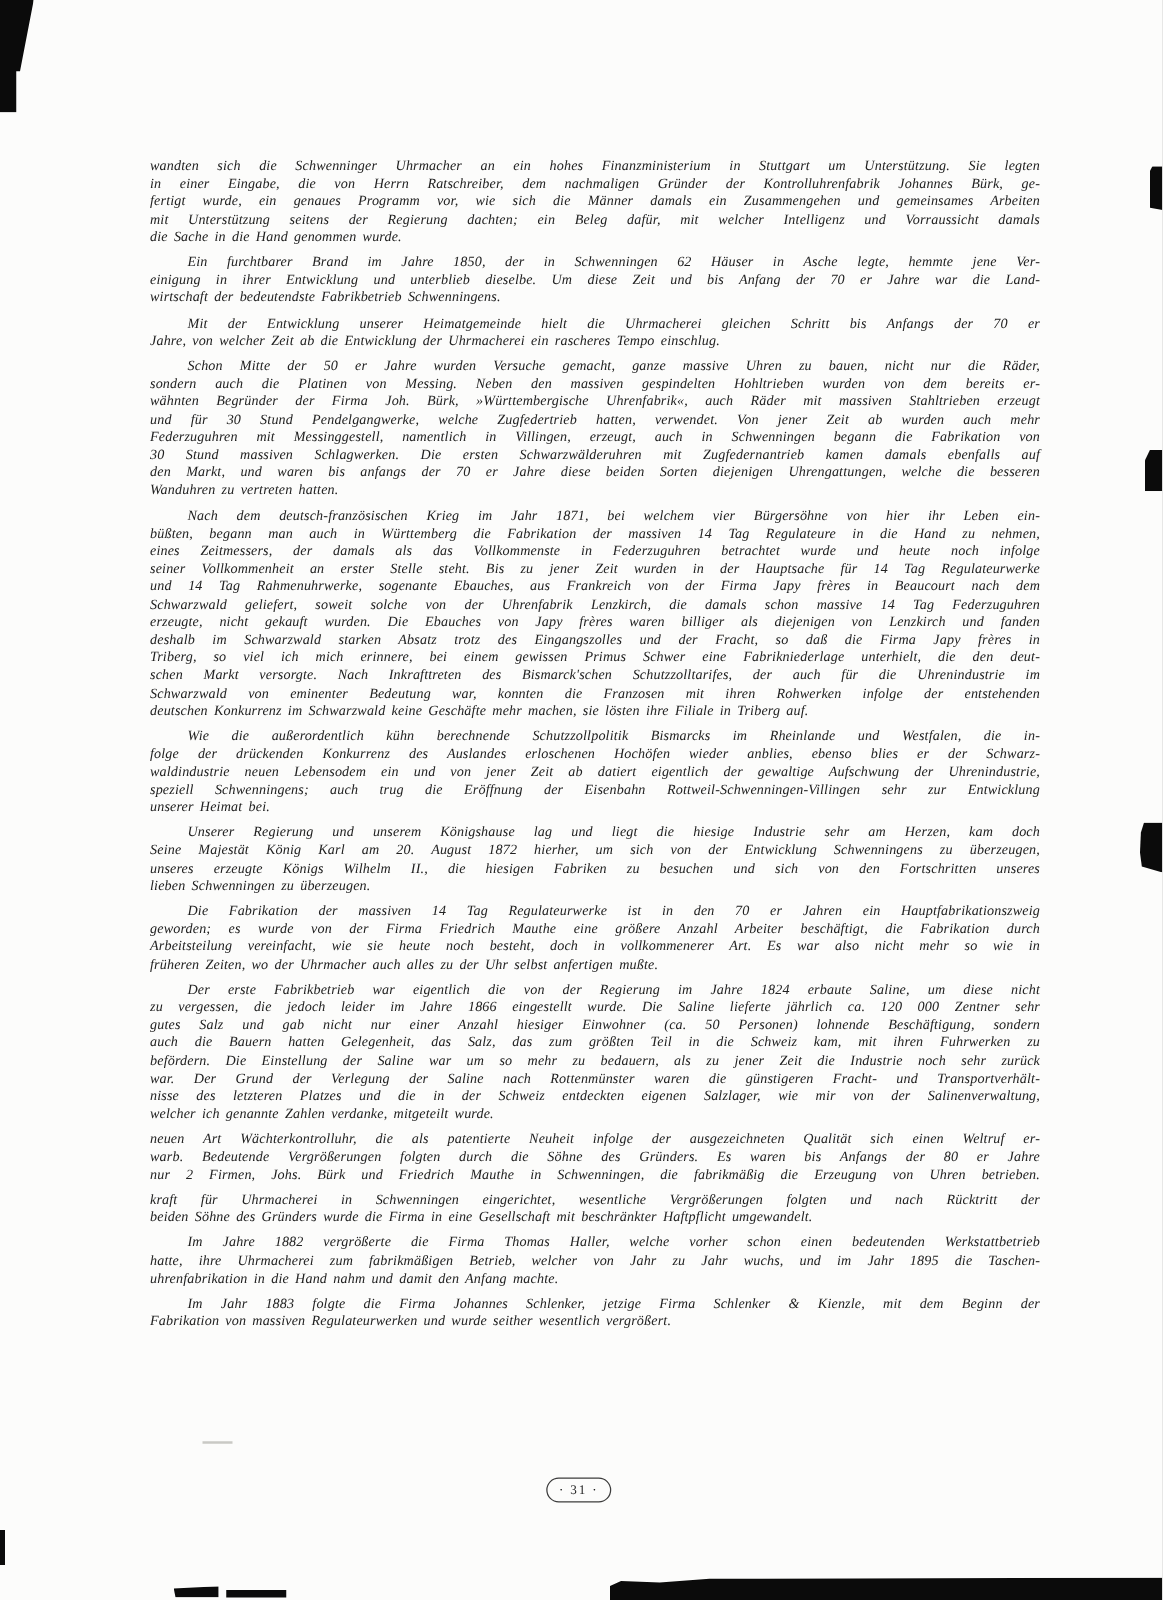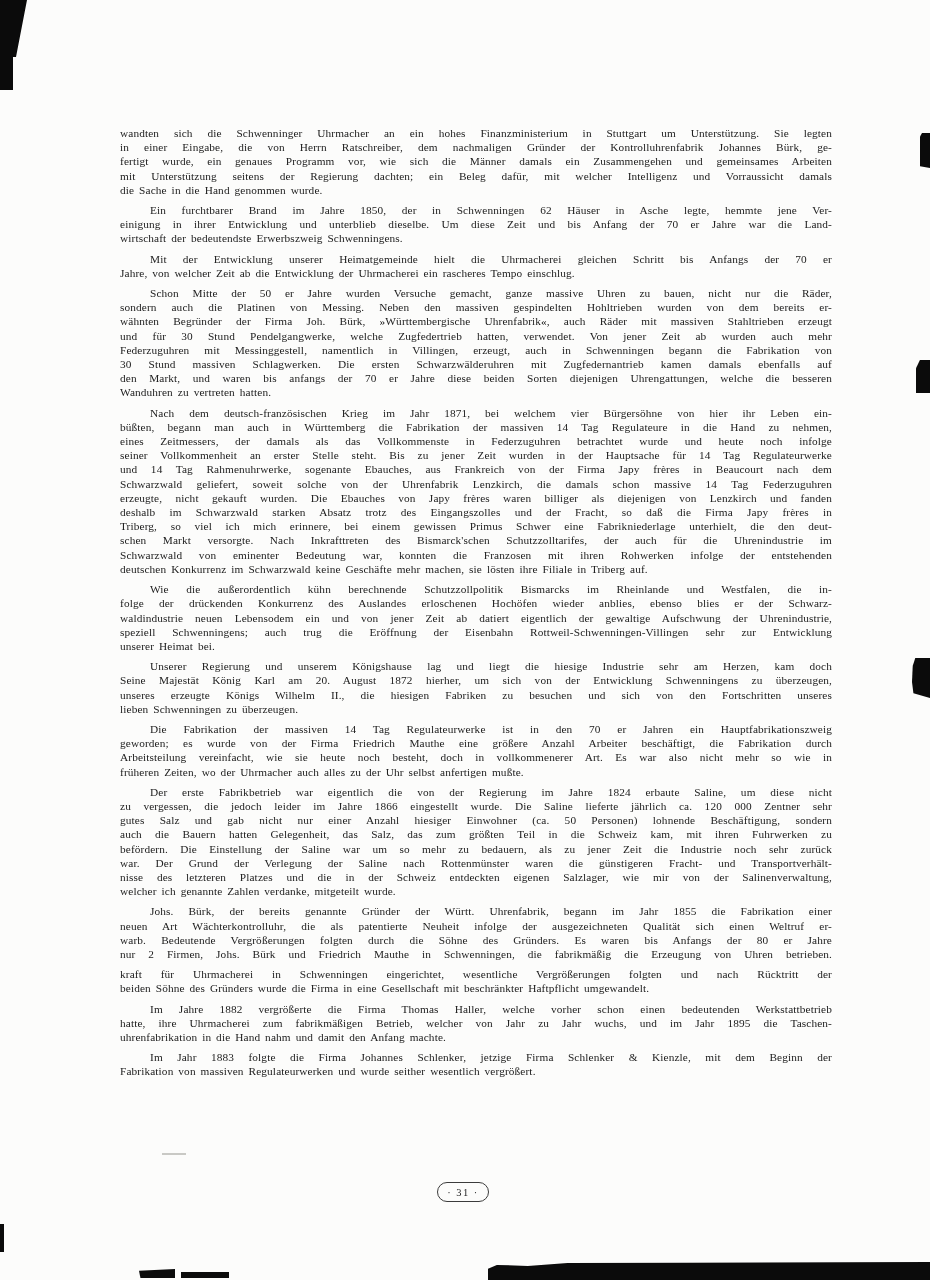--- a/index.html
+++ b/index.html
@@ -5,21 +5,21 @@
   html,body { margin:0; padding:0; background:#d8d8d5; }
   .page {
     position:relative; width:930px; height:1280px;
     background:#fcfcfb; overflow:hidden; margin:0 auto;
     font-family:"Liberation Serif","DejaVu Serif",serif;
     color:#212121;
   }
   .textblock {
     position:absolute; left:120px; top:126px; width:712px;
     font-size:11.3px; line-height:14.2px;
-    letter-spacing:0.12px; word-spacing:2px;
+    letter-spacing:0.12px; word-spacing:2px;font-style:italic;
   }
   .para { margin:0 0 6px 0; }
   .para:last-child { margin-bottom:0; }
   .line { text-align:justify; text-align-last:justify; white-space:normal; }
   .line.last { text-align-last:left; }
   .para.fulllast .line.last { text-align-last:justify; }
   .line.indent { text-indent:30px; }
 
   .page-number-badge {
     position:absolute; left:437px; top:1182px; width:52px; height:20px;
@@ -68,21 +68,21 @@
       <div class="para">
         <div class="line">wandten sich die Schwenninger Uhrmacher an ein hohes Finanzministerium in Stuttgart um Unterstützung. Sie legten</div>
         <div class="line">in einer Eingabe, die von Herrn Ratschreiber, dem nachmaligen Gründer der Kontrolluhrenfabrik Johannes Bürk, ge-</div>
         <div class="line">fertigt wurde, ein genaues Programm vor, wie sich die Männer damals ein Zusammengehen und gemeinsames Arbeiten</div>
         <div class="line">mit Unterstützung seitens der Regierung dachten; ein Beleg dafür, mit welcher Intelligenz und Vorraussicht damals</div>
         <div class="line last">die Sache in die Hand genommen wurde.</div>
       </div>
       <div class="para">
         <div class="line indent">Ein furchtbarer Brand im Jahre 1850, der in Schwenningen 62 Häuser in Asche legte, hemmte jene Ver-</div>
         <div class="line">einigung in ihrer Entwicklung und unterblieb dieselbe. Um diese Zeit und bis Anfang der 70 er Jahre war die Land-</div>
-        <div class="line last">wirtschaft der bedeutendste Erwerbszweig Schwenningens.</div>
+        <div class="line last">wirtschaft der bedeutendste Fabrikbetrieb Schwenningens.</div>
       </div>
       <div class="para">
         <div class="line indent">Mit der Entwicklung unserer Heimatgemeinde hielt die Uhrmacherei gleichen Schritt bis Anfangs der 70 er</div>
         <div class="line last">Jahre, von welcher Zeit ab die Entwicklung der Uhrmacherei ein rascheres Tempo einschlug.</div>
       </div>
       <div class="para">
         <div class="line indent">Schon Mitte der 50 er Jahre wurden Versuche gemacht, ganze massive Uhren zu bauen, nicht nur die Räder,</div>
         <div class="line">sondern auch die Platinen von Messing. Neben den massiven gespindelten Hohltrieben wurden von dem bereits er-</div>
         <div class="line">wähnten Begründer der Firma Joh. Bürk, »Württembergische Uhrenfabrik«, auch Räder mit massiven Stahltrieben erzeugt</div>
         <div class="line">und für 30 Stund Pendelgangwerke, welche Zugfedertrieb hatten, verwendet. Von jener Zeit ab wurden auch mehr</div>
@@ -128,21 +128,20 @@
         <div class="line indent">Der erste Fabrikbetrieb war eigentlich die von der Regierung im Jahre 1824 erbaute Saline, um diese nicht</div>
         <div class="line">zu vergessen, die jedoch leider im Jahre 1866 eingestellt wurde. Die Saline lieferte jährlich ca. 120 000 Zentner sehr</div>
         <div class="line">gutes Salz und gab nicht nur einer Anzahl hiesiger Einwohner (ca. 50 Personen) lohnende Beschäftigung, sondern</div>
         <div class="line">auch die Bauern hatten Gelegenheit, das Salz, das zum größten Teil in die Schweiz kam, mit ihren Fuhrwerken zu</div>
         <div class="line">befördern. Die Einstellung der Saline war um so mehr zu bedauern, als zu jener Zeit die Industrie noch sehr zurück</div>
         <div class="line">war. Der Grund der Verlegung der Saline nach Rottenmünster waren die günstigeren Fracht- und Transportverhält-</div>
         <div class="line">nisse des letzteren Platzes und die in der Schweiz entdeckten eigenen Salzlager, wie mir von der Salinenverwaltung,</div>
         <div class="line last">welcher ich genannte Zahlen verdanke, mitgeteilt wurde.</div>
       </div>
       <div class="para fulllast">
-        <div class="line indent">Johs. Bürk, der bereits genannte Gründer der Württ. Uhrenfabrik, begann im Jahr 1855 die Fabrikation einer</div>
         <div class="line">neuen Art Wächterkontrolluhr, die als patentierte Neuheit infolge der ausgezeichneten Qualität sich einen Weltruf er-</div>
         <div class="line">warb. Bedeutende Vergrößerungen folgten durch die Söhne des Gründers. Es waren bis Anfangs der 80 er Jahre</div>
         <div class="line last">nur 2 Firmen, Johs. Bürk und Friedrich Mauthe in Schwenningen, die fabrikmäßig die Erzeugung von Uhren betrieben.</div>
       </div>
       <div class="para">
         <div class="line">kraft für Uhrmacherei in Schwenningen eingerichtet, wesentliche Vergrößerungen folgten und nach Rücktritt der</div>
         <div class="line last">beiden Söhne des Gründers wurde die Firma in eine Gesellschaft mit beschränkter Haftpflicht umgewandelt.</div>
       </div>
       <div class="para">
         <div class="line indent">Im Jahre 1882 vergrößerte die Firma Thomas Haller, welche vorher schon einen bedeutenden Werkstattbetrieb</div>

